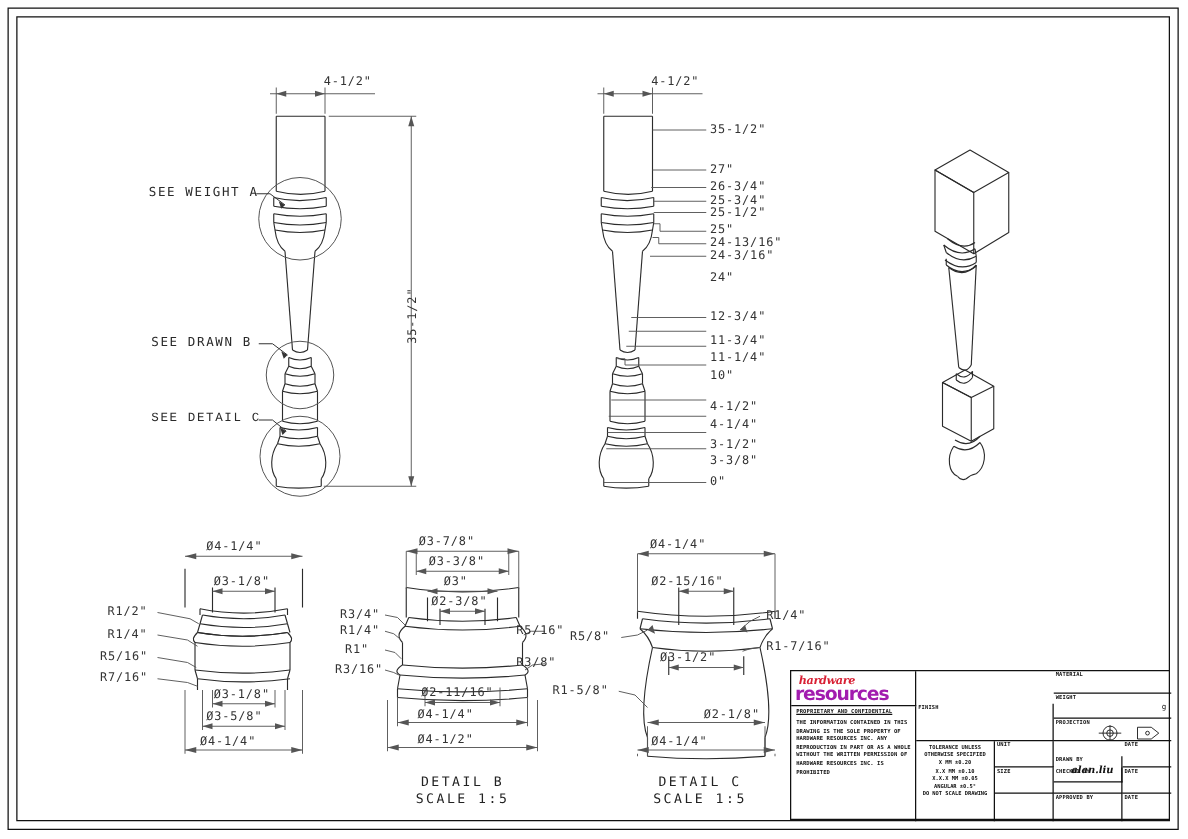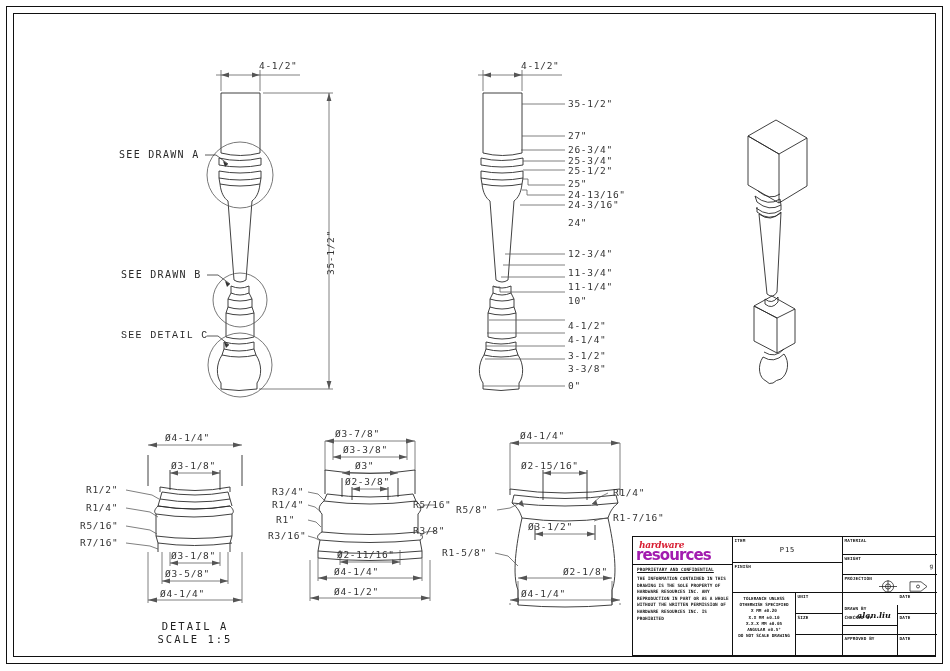--- a/index.html
+++ b/index.html
@@ -375,21 +375,21 @@
         <path d="M497,510 L510,508 L518,504"></path>
         <path d="M495,553 L508,556 L518,566"></path>
         <polygon points="592,504 596,500 598,506" fill="#555" stroke="none"></polygon>
         <polygon points="518,504 522,500 524,507" fill="#555" stroke="none"></polygon>
       </g>
     </g>
   </svg>
 
   <div class="dimtxt" style="left:259px;top:60px;">4-1/2"</div>
   <div class="vertdim" style="left:325px;top:275px;">35-1/2"</div>
-  <div class="leadtxt" style="left:119px;top:149px;">SEE DRAWN A</div>
+  <div class="leadtxt" style="left:119px;top:149px;">SEE WEIGHT A</div>
   <div class="leadtxt" style="left:121px;top:269px;">SEE DRAWN B</div>
   <div class="leadtxt" style="left:121px;top:330px;font-family:Liberation Mono, monospace;">SEE DETAIL C</div>
 
   <div class="dimtxt" style="left:521px;top:60px;">4-1/2"</div>
 
   <div class="dimtxt" style="left:568px;top:98px;">35-1/2"</div>
   <div class="dimtxt" style="left:568px;top:130px;">27"</div>
   <div class="dimtxt" style="left:568px;top:144px;">26-3/4"</div>
   <div class="dimtxt" style="left:568px;top:155px;">25-3/4"</div>
   <div class="dimtxt" style="left:568px;top:165px;">25-1/2"</div>
@@ -409,63 +409,61 @@
 
   <div class="dimtxt" style="left:165px;top:432px;">Ø4-1/4"</div>
   <div class="dimtxt" style="left:171px;top:460px;">Ø3-1/8"</div>
   <div class="dimtxt" style="left:86px;top:484px;">R1/2"</div>
   <div class="dimtxt" style="left:86px;top:502px;">R1/4"</div>
   <div class="dimtxt" style="left:80px;top:520px;">R5/16"</div>
   <div class="dimtxt" style="left:80px;top:537px;">R7/16"</div>
   <div class="dimtxt" style="left:171px;top:550px;">Ø3-1/8"</div>
   <div class="dimtxt" style="left:165px;top:568px;">Ø3-5/8"</div>
   <div class="dimtxt" style="left:160px;top:588px;">Ø4-1/4"</div>
-  <div class="detailcap" style="left:140px;top:620px;width:110px;"><span>DETAIL A</span>
-<span>SCALE 1:5</span></div>
 
   <div class="dimtxt" style="left:335px;top:428px;">Ø3-7/8"</div>
   <div class="dimtxt" style="left:343px;top:444px;">Ø3-3/8"</div>
   <div class="dimtxt" style="left:355px;top:460px;">Ø3"</div>
   <div class="dimtxt" style="left:345px;top:476px;">Ø2-3/8"</div>
   <div class="dimtxt" style="left:272px;top:486px;">R3/4"</div>
   <div class="dimtxt" style="left:272px;top:499px;">R1/4"</div>
   <div class="dimtxt" style="left:276px;top:514px;">R1"</div>
   <div class="dimtxt" style="left:268px;top:530px;">R3/16"</div>
   <div class="dimtxt" style="left:413px;top:499px;">R5/16"</div>
   <div class="dimtxt" style="left:413px;top:525px;">R3/8"</div>
   <div class="dimtxt" style="left:337px;top:549px;">Ø2-11/16"</div>
   <div class="dimtxt" style="left:334px;top:566px;">Ø4-1/4"</div>
   <div class="dimtxt" style="left:334px;top:586px;">Ø4-1/2"</div>
+  <div class="detailcap" style="left:315px;top:620px;width:110px;"><span>DETAIL B</span>
+<span>SCALE 1:5</span></div>
 
   <div class="dimtxt" style="left:520px;top:430px;">Ø4-1/4"</div>
   <div class="dimtxt" style="left:521px;top:460px;">Ø2-15/16"</div>
   <div class="dimtxt" style="left:528px;top:521px;">Ø3-1/2"</div>
   <div class="dimtxt" style="left:613px;top:487px;">R1/4"</div>
   <div class="dimtxt" style="left:613px;top:512px;">R1-7/16"</div>
   <div class="dimtxt" style="left:456px;top:504px;">R5/8"</div>
   <div class="dimtxt" style="left:442px;top:547px;">R1-5/8"</div>
   <div class="dimtxt" style="left:563px;top:566px;">Ø2-1/8"</div>
   <div class="dimtxt" style="left:521px;top:588px;">Ø4-1/4"</div>
+  <div class="detailcap" style="left:505px;top:620px;width:110px;"><span>DETAIL C</span>
+<span>SCALE 1:5</span></div>
 
   <div id="tblock">
 
     <div class="cell" style="left:0;top:0;width:100px;height:28px;">
       <div class="logo-hw">hardware</div>
       <div class="logo-rs">resources</div>
     </div>
 
     <div class="cell" style="left:0;top:28px;width:100px;height:92px;border-bottom:none;">
       <div class="propttl" style="top:2px;">PROPRIETARY AND CONFIDENTIAL</div>
       <div class="propbody" style="top:11px;">THE INFORMATION CONTAINED IN THIS DRAWING IS THE SOLE PROPERTY OF HARDWARE RESOURCES INC. ANY REPRODUCTION IN PART OR AS A WHOLE WITHOUT THE WRITTEN PERMISSION OF HARDWARE RESOURCES INC. IS PROHIBITED</div>
     </div>
 
-    <div class="cell" style="left:100px;top:0;width:110px;height:26px;">
-      <div class="lbl">ITEM</div>
-      <div class="itemval">P15</div>
-    </div>
 
     <div class="cell" style="left:100px;top:26px;width:110px;height:30px;">
       <div class="lbl">FINISH</div>
       <div class="itemval"></div>
     </div>
 
     <div class="cell" style="left:210px;top:0;width:94px;height:18px;border-right:none;">
       <div class="lbl">MATERIAL</div>
     </div>
 

